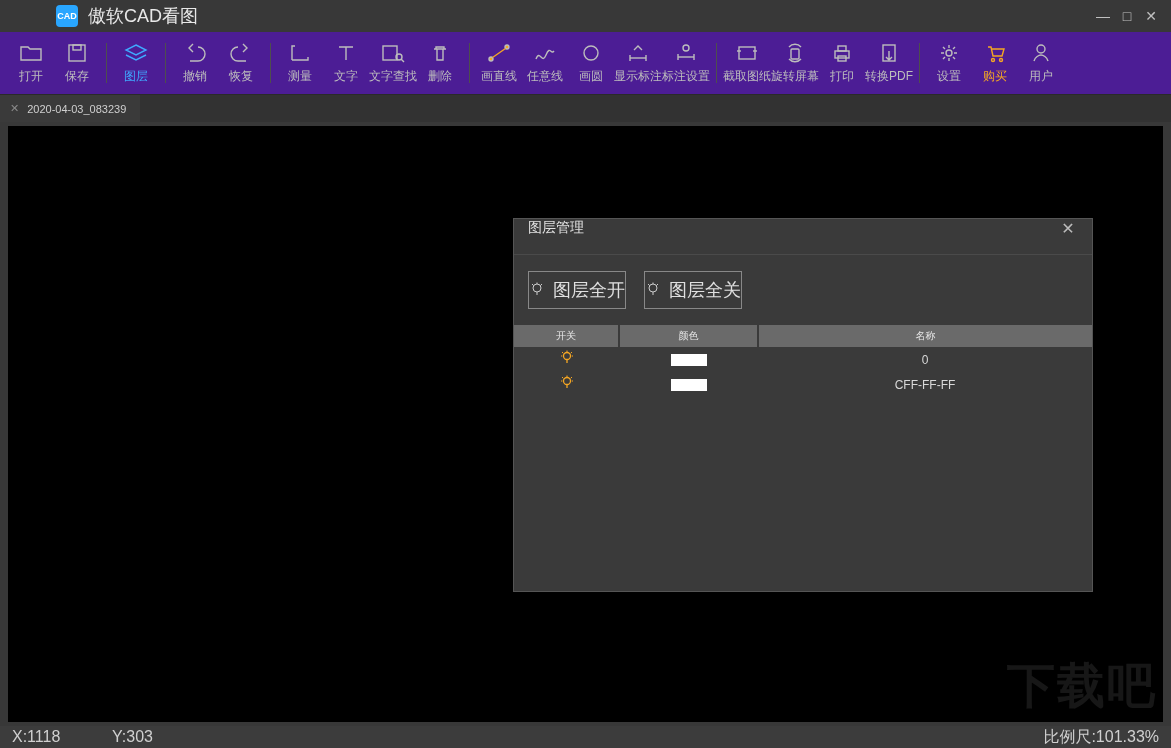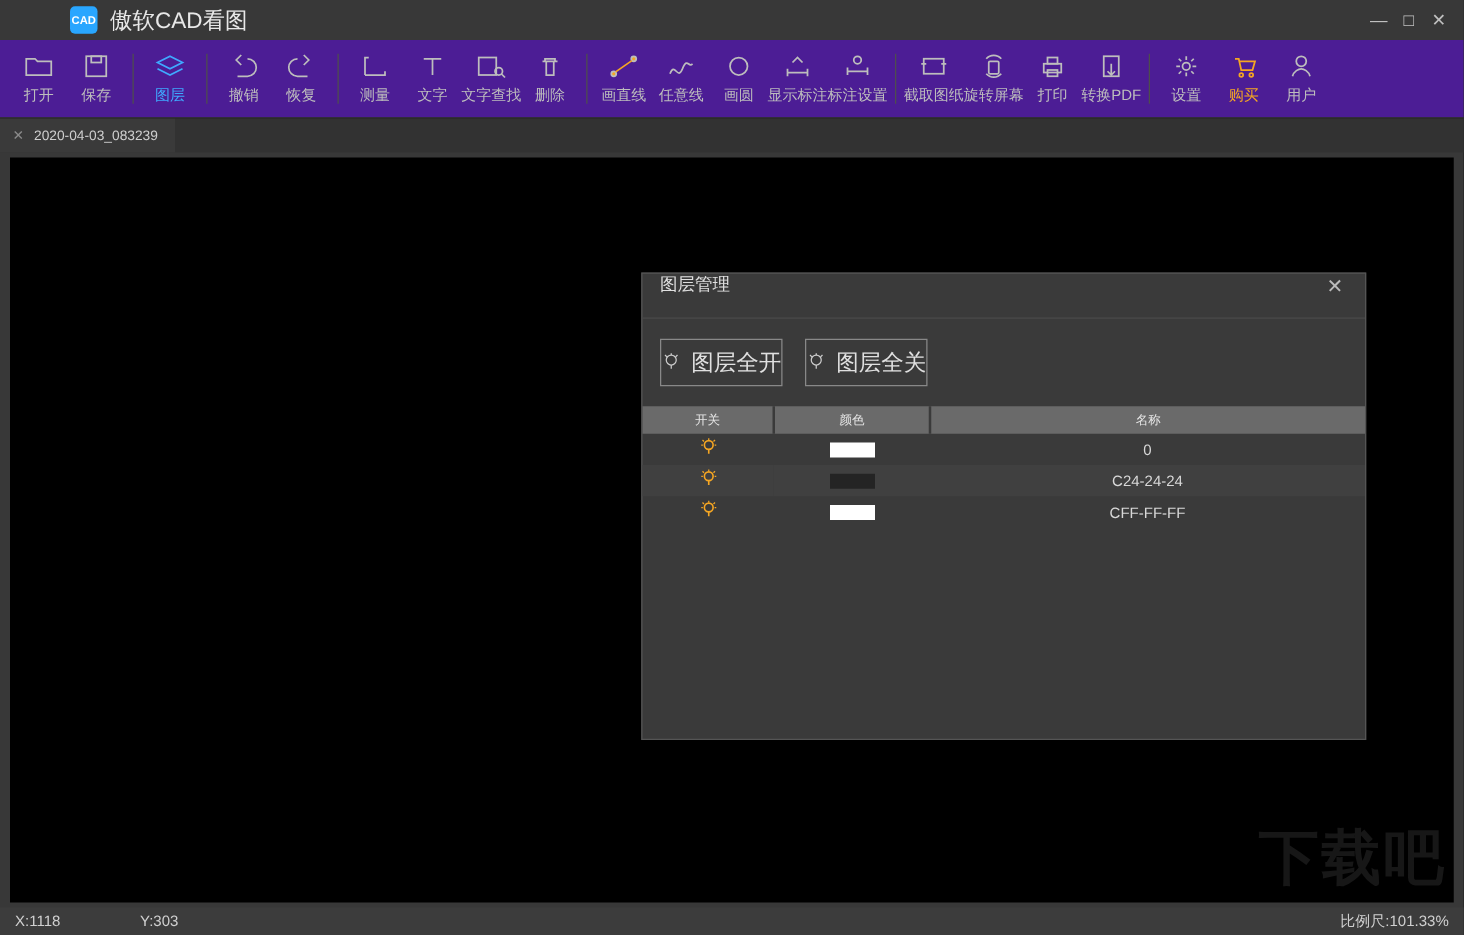--- a/index.html
+++ b/index.html
@@ -96,21 +96,21 @@
   }
   
   .statusbar {
     position: absolute;
     bottom: 0; left: 0; right: 0;
     height: 22px;
     background: #3c3c3c;
     display: flex;
     align-items: center;
     color: #d0d0d0;
-    font-size: 12px;
+    font-size: 16px;
     padding: 0 12px;
   }
   .statusbar .sl { width: 100px; }
   .statusbar .spacer { flex:1; }
   
   .dialog {
     position: absolute;
     top: 218px;
     left: 513px;
     width: 580px;
@@ -159,21 +159,21 @@
   }
   .layer-table thead th:last-child { border-right: none; }
   .layer-table td {
     text-align: center;
     padding: 3px 0;
     font-size: 12px;
     color: #d8d8d8;
   }
   .layer-table tbody tr.alt { background: #404040; }
   .col-switch { width: 105px; }
-  .col-color  { width: 125px; }
+  .col-color  { width: 139px; }
   .swatch {
     display: inline-block;
     width: 36px; height: 12px;
     vertical-align: middle;
   }
   .bulb-ico { display:inline-block; }
   .watermark {
     position: absolute;
     right: 14px; bottom: 30px;
     font-size: 48px;
@@ -460,33 +460,20 @@
                 <line x1="7" y1="9.5" x2="7" y2="13" stroke="#f5a623" stroke-width="1.3"></line>
                 <line x1="2" y1="2" x2="3.2" y2="3.2" stroke="#f5a623"></line>
                 <line x1="12" y1="2" x2="10.8" y2="3.2" stroke="#f5a623"></line>
                 <line x1="7" y1="0.5" x2="7" y2="2" stroke="#f5a623"></line>
                 <line x1="1" y1="6" x2="2.3" y2="6" stroke="#f5a623"></line>
                 <line x1="11.7" y1="6" x2="13" y2="6" stroke="#f5a623"></line>
               </svg></span></td>
           <td class="col-color"><span class="swatch" style="background: rgb(255, 255, 255);"></span></td>
           <td>0</td>
         </tr>
-        <tr class="alt">
-          <td class="col-switch"><span class="bulb-ico"><svg width="14" height="16" viewBox="0 0 14 16">
-                <circle cx="7" cy="6" r="3.5" stroke="#f5a623" fill="none" stroke-width="1.3"></circle>
-                <line x1="7" y1="9.5" x2="7" y2="13" stroke="#f5a623" stroke-width="1.3"></line>
-                <line x1="2" y1="2" x2="3.2" y2="3.2" stroke="#f5a623"></line>
-                <line x1="12" y1="2" x2="10.8" y2="3.2" stroke="#f5a623"></line>
-                <line x1="7" y1="0.5" x2="7" y2="2" stroke="#f5a623"></line>
-                <line x1="1" y1="6" x2="2.3" y2="6" stroke="#f5a623"></line>
-                <line x1="11.7" y1="6" x2="13" y2="6" stroke="#f5a623"></line>
-              </svg></span></td>
-          <td class="col-color"><span class="swatch" style="background: rgb(36, 36, 36);"></span></td>
-          <td>C24-24-24</td>
-        </tr>
         <tr>
           <td class="col-switch"><span class="bulb-ico"><svg width="14" height="16" viewBox="0 0 14 16">
                 <circle cx="7" cy="6" r="3.5" stroke="#f5a623" fill="none" stroke-width="1.3"></circle>
                 <line x1="7" y1="9.5" x2="7" y2="13" stroke="#f5a623" stroke-width="1.3"></line>
                 <line x1="2" y1="2" x2="3.2" y2="3.2" stroke="#f5a623"></line>
                 <line x1="12" y1="2" x2="10.8" y2="3.2" stroke="#f5a623"></line>
                 <line x1="7" y1="0.5" x2="7" y2="2" stroke="#f5a623"></line>
                 <line x1="1" y1="6" x2="2.3" y2="6" stroke="#f5a623"></line>
                 <line x1="11.7" y1="6" x2="13" y2="6" stroke="#f5a623"></line>
               </svg></span></td>

